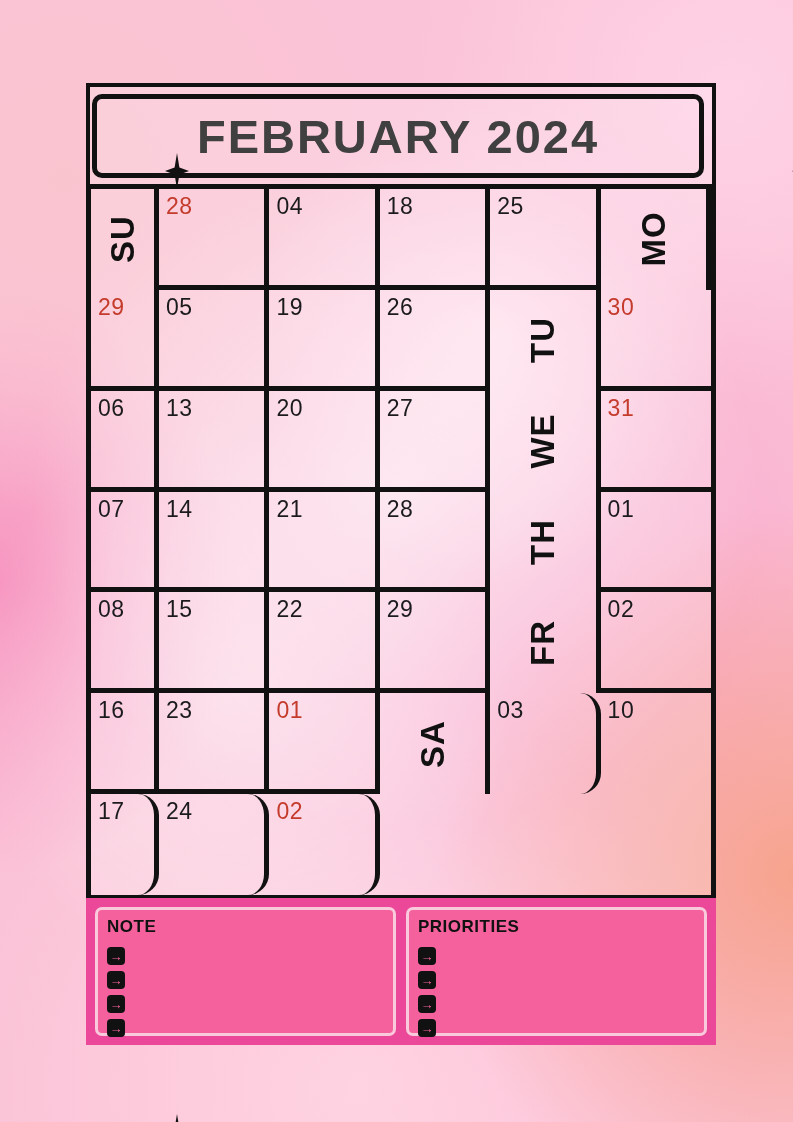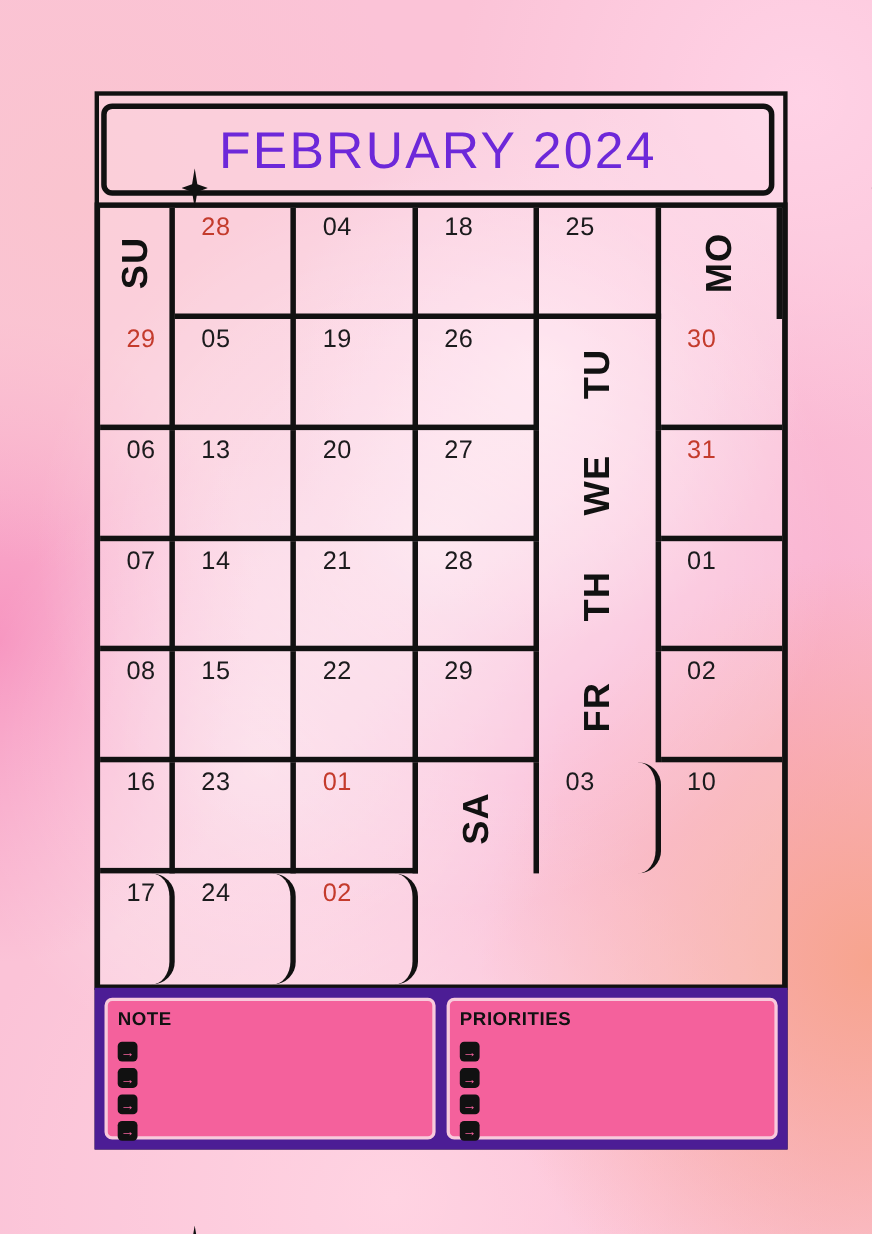--- a/index.html
+++ b/index.html
@@ -30,48 +30,48 @@
   .star.tl { left:75px;  top:66px;  }
   .star.tr { left:702px; top:66px;  }
   .star.bl { left:75px;  top:1027px;}
   .star.br { left:702px; top:1027px;}
   .title-box {
     position:absolute; left:92px; top:94px; width:612px; height:84px;
     border:5px solid #111; border-radius:10px;
     display:flex; align-items:center; justify-content:center;
   }
   .title-box span {
-    font-size:47px; font-weight:400; letter-spacing:2px; color:#6d28d9;
+    font-size:47px; font-weight:700; letter-spacing:2px; color:#404040;
   }
   .grid {
     position:absolute; left:86px; top:184px; width:630px; height:716px;
     border:5px solid #111;
     display:grid;
     grid-template-columns:68px repeat(5,1fr);
     grid-template-rows:repeat(7,1fr);
   }
   .label-cell {
     border-right:5px solid #111;
     display:flex; align-items:center; justify-content:center;
   }
   .label-cell .rot {
     transform:rotate(-90deg); white-space:nowrap;
     font-size:33px; font-weight:700; letter-spacing:1px; color:#111;
   }
   .day-cell { border-right:5px solid #111; border-bottom:5px solid #111; }
   .grid > .day-cell:nth-child(6n) { border-right:none; }
   .grid > .row-last { border-bottom:none;border-radius:21px; }
   .num {
-    display:block; padding:5px 0 0 24px;
+    display:block; padding:5px 0 0 7px;
     font-size:23px; line-height:1.1; color:#1b1b1d; letter-spacing:0.5px;
   }
   .num.muted { color:#c43b2c; }
   .bottom {
     position:absolute; left:86px; top:898px; width:630px; height:147px;
-    background:#4c1d95; display:flex; gap:10px; padding:9px;
+    background:#ec4899; display:flex; gap:10px; padding:9px;
   }
   .pad-box {
     flex:1; background:#f4619c; border:3px solid #f8cadc; border-radius:7px;
     padding:7px 9px 5px; display:flex; flex-direction:column;
   }
   .box-title {
     font-size:17px; font-weight:700; letter-spacing:0.5px; color:#111;
     margin-bottom:4px;
   }
   .bullet { margin-top:6px; }

